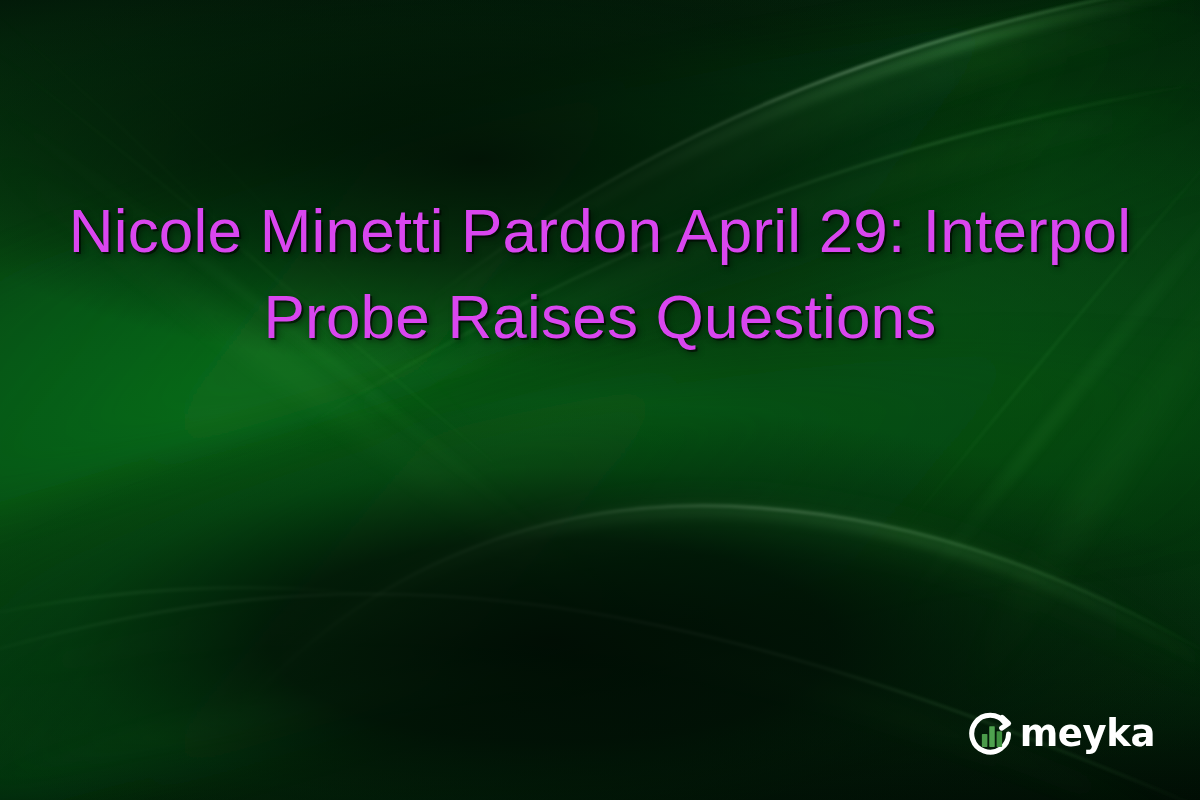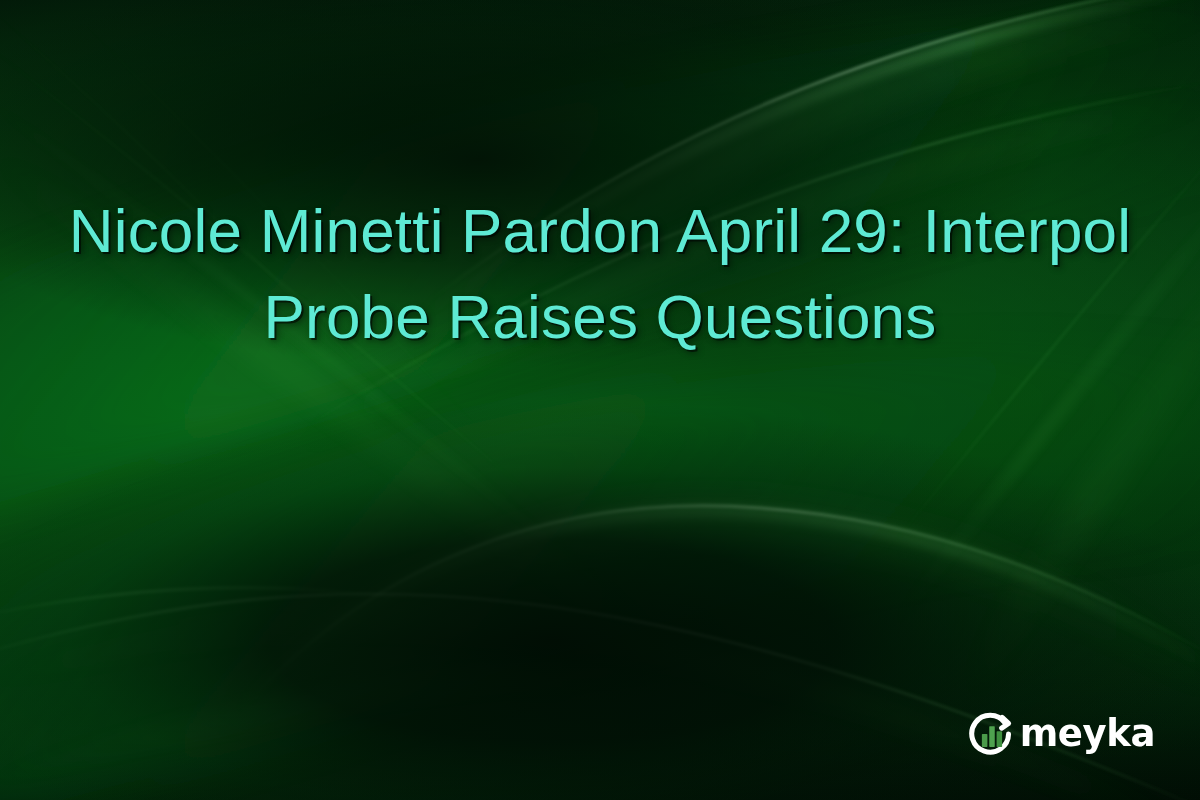--- a/index.html
+++ b/index.html
@@ -53,21 +53,21 @@
   .title-wrap {
     position: absolute;
     left: 50%;
     top: 188px;
     transform: translateX(-50%);
     width: 1110px;
     text-align: center;
     z-index: 5;
   }
   .title {
-    color: #5eead4;
+    color: #d946ef;
     font-family: "Liberation Sans", sans-serif;
     font-weight: 400;
     font-size: 62px;
     line-height: 86px;
     letter-spacing: 0.2px;
     text-shadow:
       2px 2px 0 rgba(0,0,0,0.55),
       3px 3px 6px rgba(0,0,0,0.45);
     white-space: pre-line;
   }

